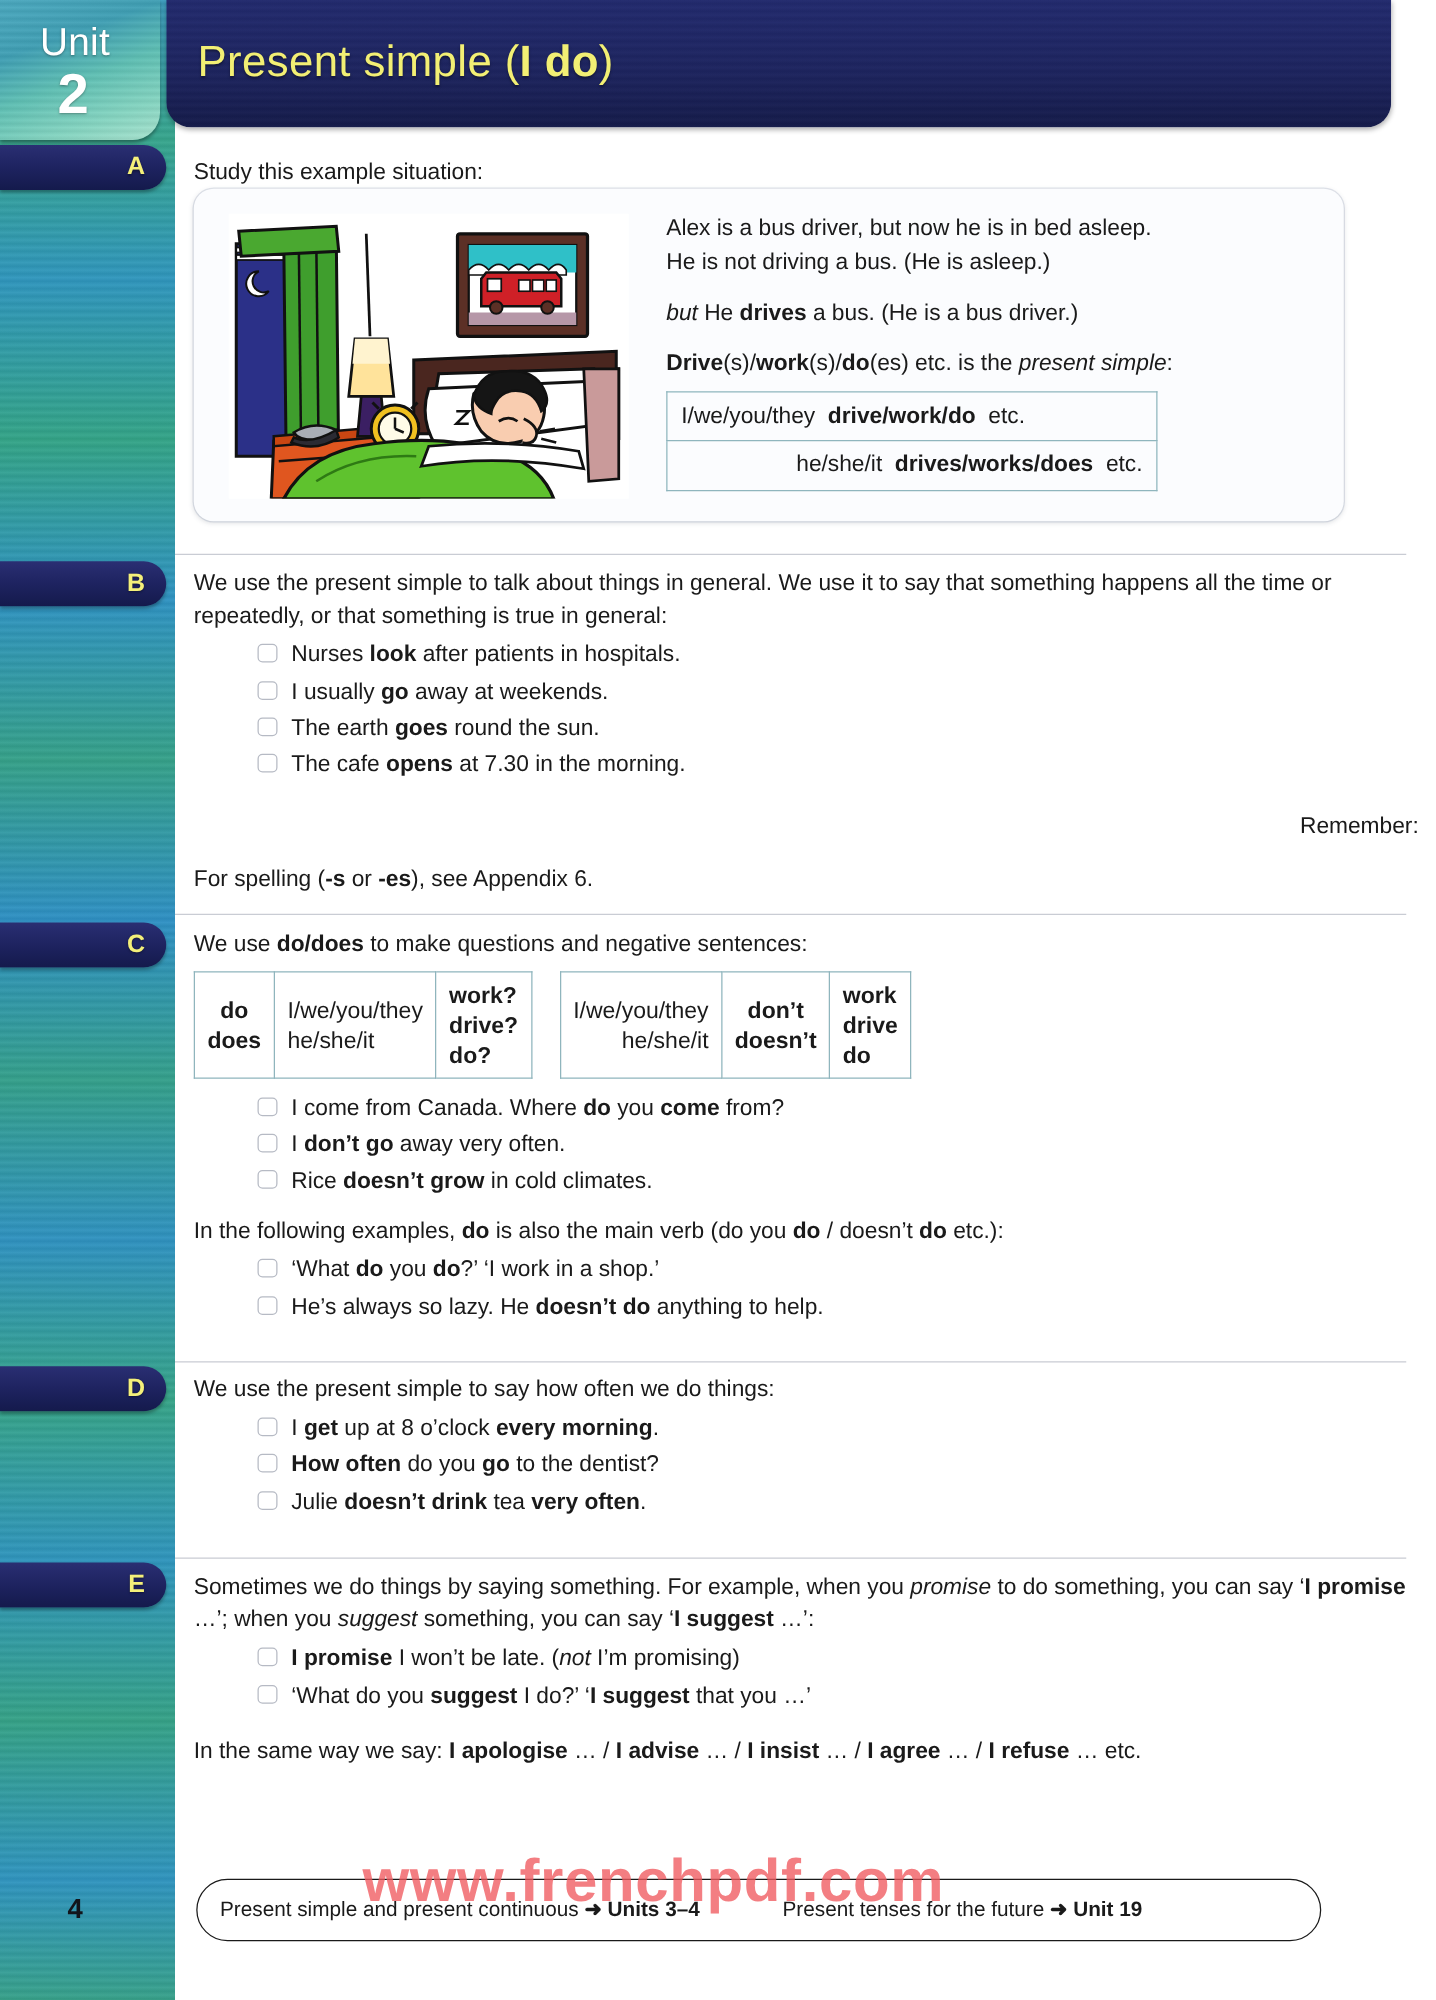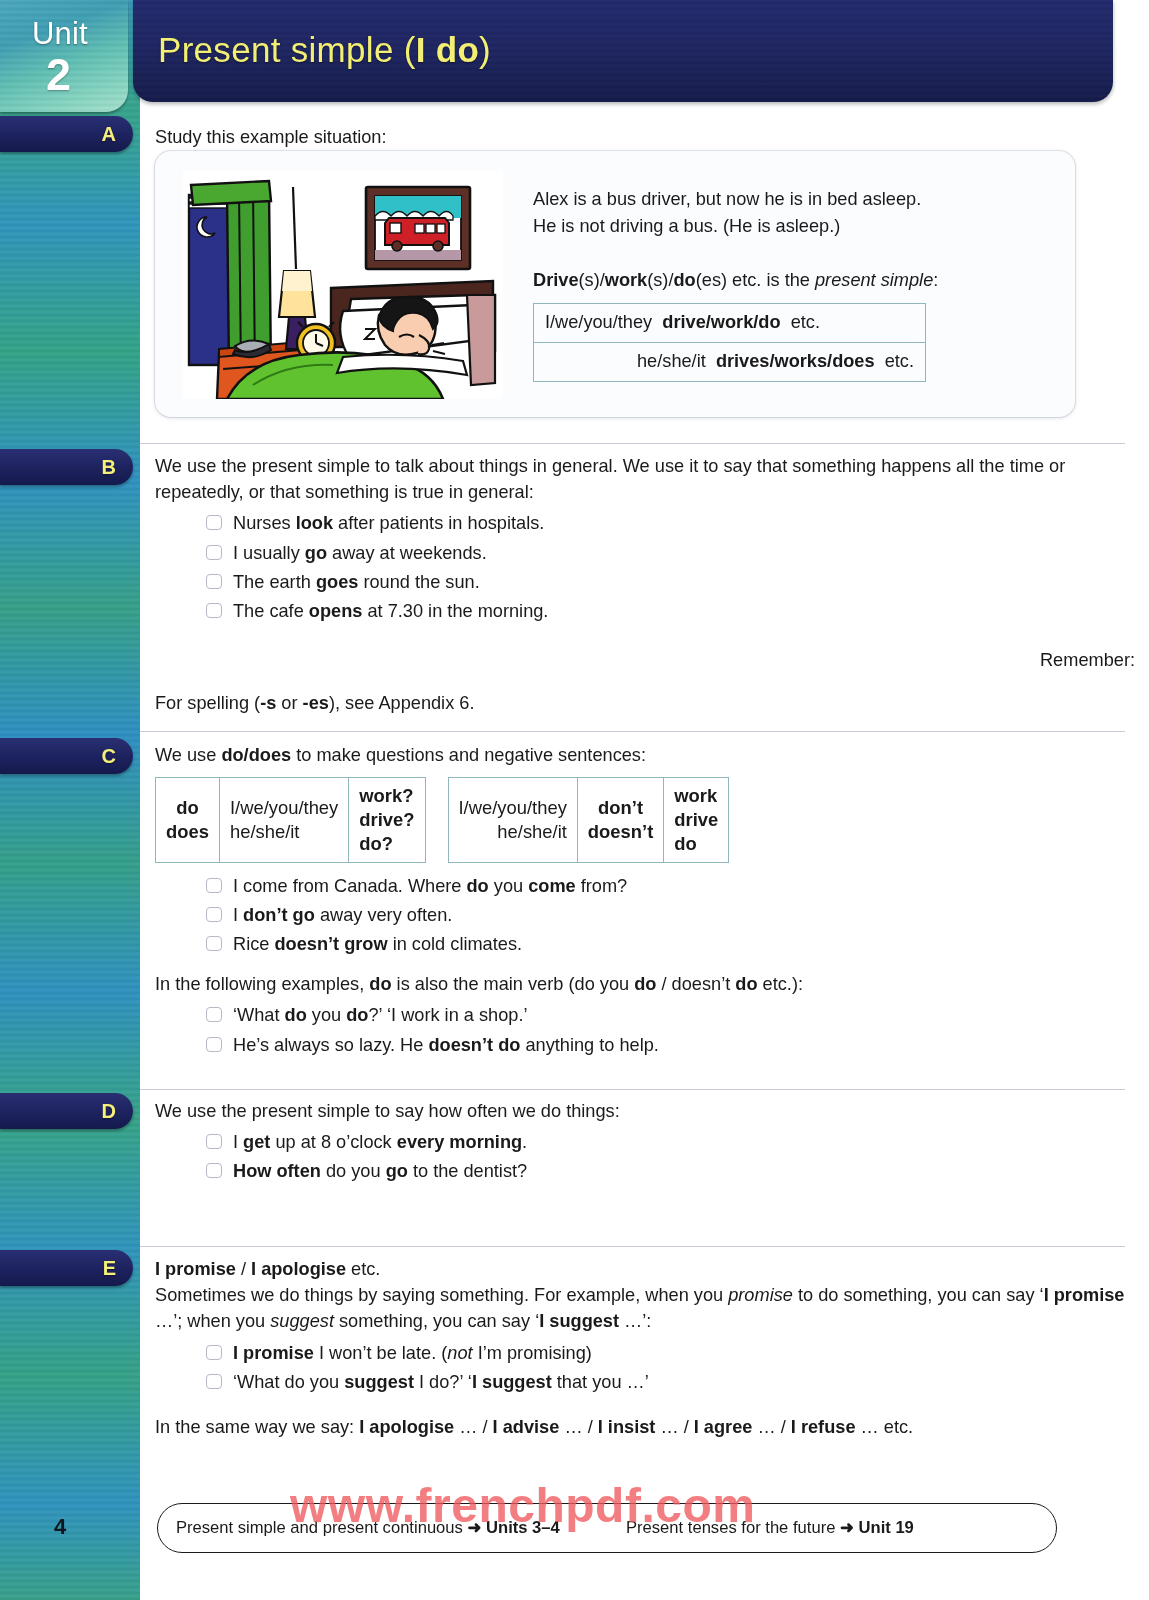--- a/index.html
+++ b/index.html
@@ -157,21 +157,21 @@
     position: absolute; left: 28px; top: 20px;
     width: 320px; height: 228px;
     background: #ffffff;
     overflow: hidden;
   }
 
   
   #panel-a-text {
     position: absolute; left: 378px; top: 18px;
     width: 520px;
-    font-size: 18.2px; color: #1a1a1a; line-height: 1.5; margin-top: 17px;
+    font-size: 18.2px; color: #1a1a1a; line-height: 1.5;
   }
   #panel-a-text .ln { margin-bottom: 0px; white-space: nowrap; }
   #panel-a-text .gap { height: 13px; }
 
   
   table.conj {
     border-collapse: collapse;
     margin-top: 9px;
   }
   table.conj td {
@@ -343,20 +343,21 @@
         <path d="M160 186 q60 -6 120 4 l4 14 q-70 -12 -130 -2 z" fill="#ffffff" stroke="#111" stroke-width="2.2"></path>
 
         <path d="M284 124 L312 124 L312 212 L288 214 Z" fill="#c99a9a" stroke="#111" stroke-width="2.2"></path>
       </svg>
     </div>
 
     <div id="panel-a-text">
       <div class="ln">Alex is a bus driver, but now he is in bed asleep.</div>
       <div class="ln">He is not driving a bus.   (He is asleep.)</div>
       <div class="gap"></div>
+      <div class="ln"><i>but</i><span>  He </span><b>drives</b><span> a bus.   (He is a bus driver.)</span></div>
       <div class="gap"></div>
       <div class="ln"><b>Drive</b><span>(s)/</span><b>work</b><span>(s)/</span><b>do</b><span>(es) etc. is the </span><i>present simple</i><span>:</span></div>
 
       <table class="conj">
         <tbody>
             <tr>
           <td style="width:390px;"><span>I/we/you/they</span>&nbsp;&nbsp;<b>drive/work/do</b>&nbsp;&nbsp;<span>etc.</span></td>
         </tr>
         <tr>
           <td><span style="display:inline-block;width:92px;"></span><span>he/she/it</span>&nbsp;&nbsp;<b>drives/works/does</b>&nbsp;&nbsp;<span>etc.</span></td>
@@ -441,27 +442,27 @@
     </ul>
   </div>
 
   <div class="rule" style="top:1089px;"></div>
 
   <div class="section" style="top:1098px;">
     <div>We use the present simple to say how often we do things:</div>
     <ul class="ex">
       <li><span class="bullet"></span><span>I </span><b>get</b><span> up at 8 o’clock </span><b>every morning</b><span>.</span></li>
       <li><span class="bullet"></span><span></span><b>How often</b><span> do you </span><b>go</b><span> to the dentist?</span></li>
+      <li><span class="bullet"></span><span>Julie </span><b>doesn’t drink</b><span> tea </span><b>very often</b><span>.</span></li>
     </ul>
   </div>
 
   <div class="rule" style="top:1246px;"></div>
 
   <div class="section" style="top:1256px;">
-    <div><b>I promise</b><span> / </span><b>I apologise</b><span> etc.</span></div>
 
     <div style=""><span>Sometimes we do things by saying something.  For example, when you </span><i>promise</i><span> to do something, you can say ‘</span><b>I promise</b><span> …’; when you </span><i>suggest</i><span> something, you can say ‘</span><b>I suggest</b><span> …’:</span></div>
 
     <ul class="ex">
       <li><span class="bullet"></span><span></span><b>I promise</b><span> I won’t be late.   (</span><i>not</i><span> I’m promising)</span></li>
       <li><span class="bullet"></span><span>‘What do you </span><b>suggest</b><span> I do?’   ‘</span><b>I suggest</b><span> that you …’</span></li>
     </ul>
 
     <div style="margin-top:18px;"><span>In the same way we say: </span><b>I apologise</b><span> … / </span><b>I advise</b><span> … / </span><b>I insist</b><span> … / </span><b>I agree</b><span> … / </span><b>I refuse</b><span> … etc.</span></div>
   </div>

